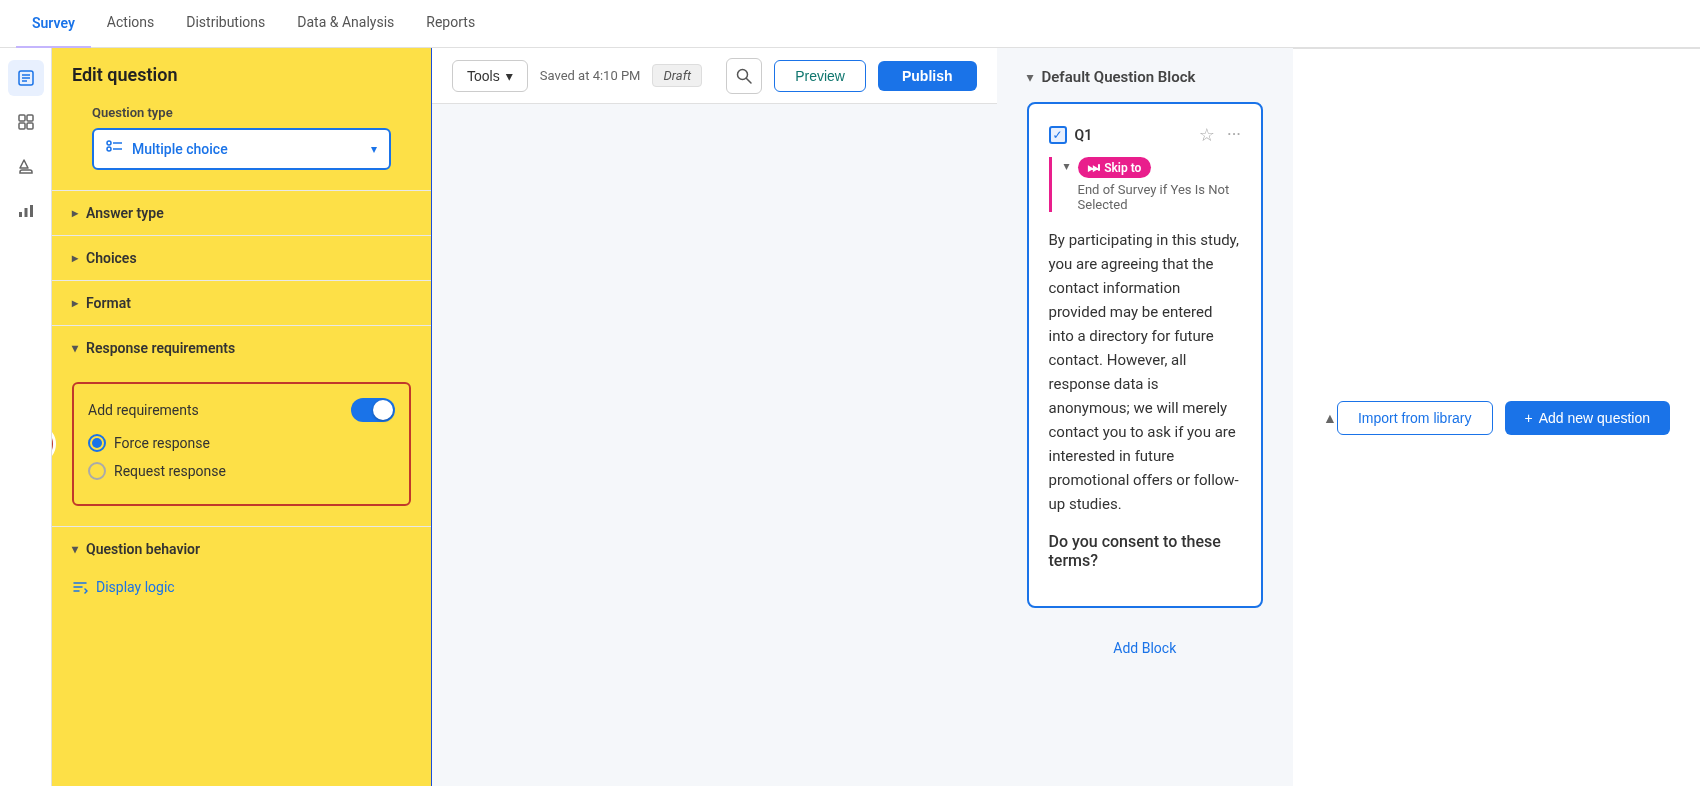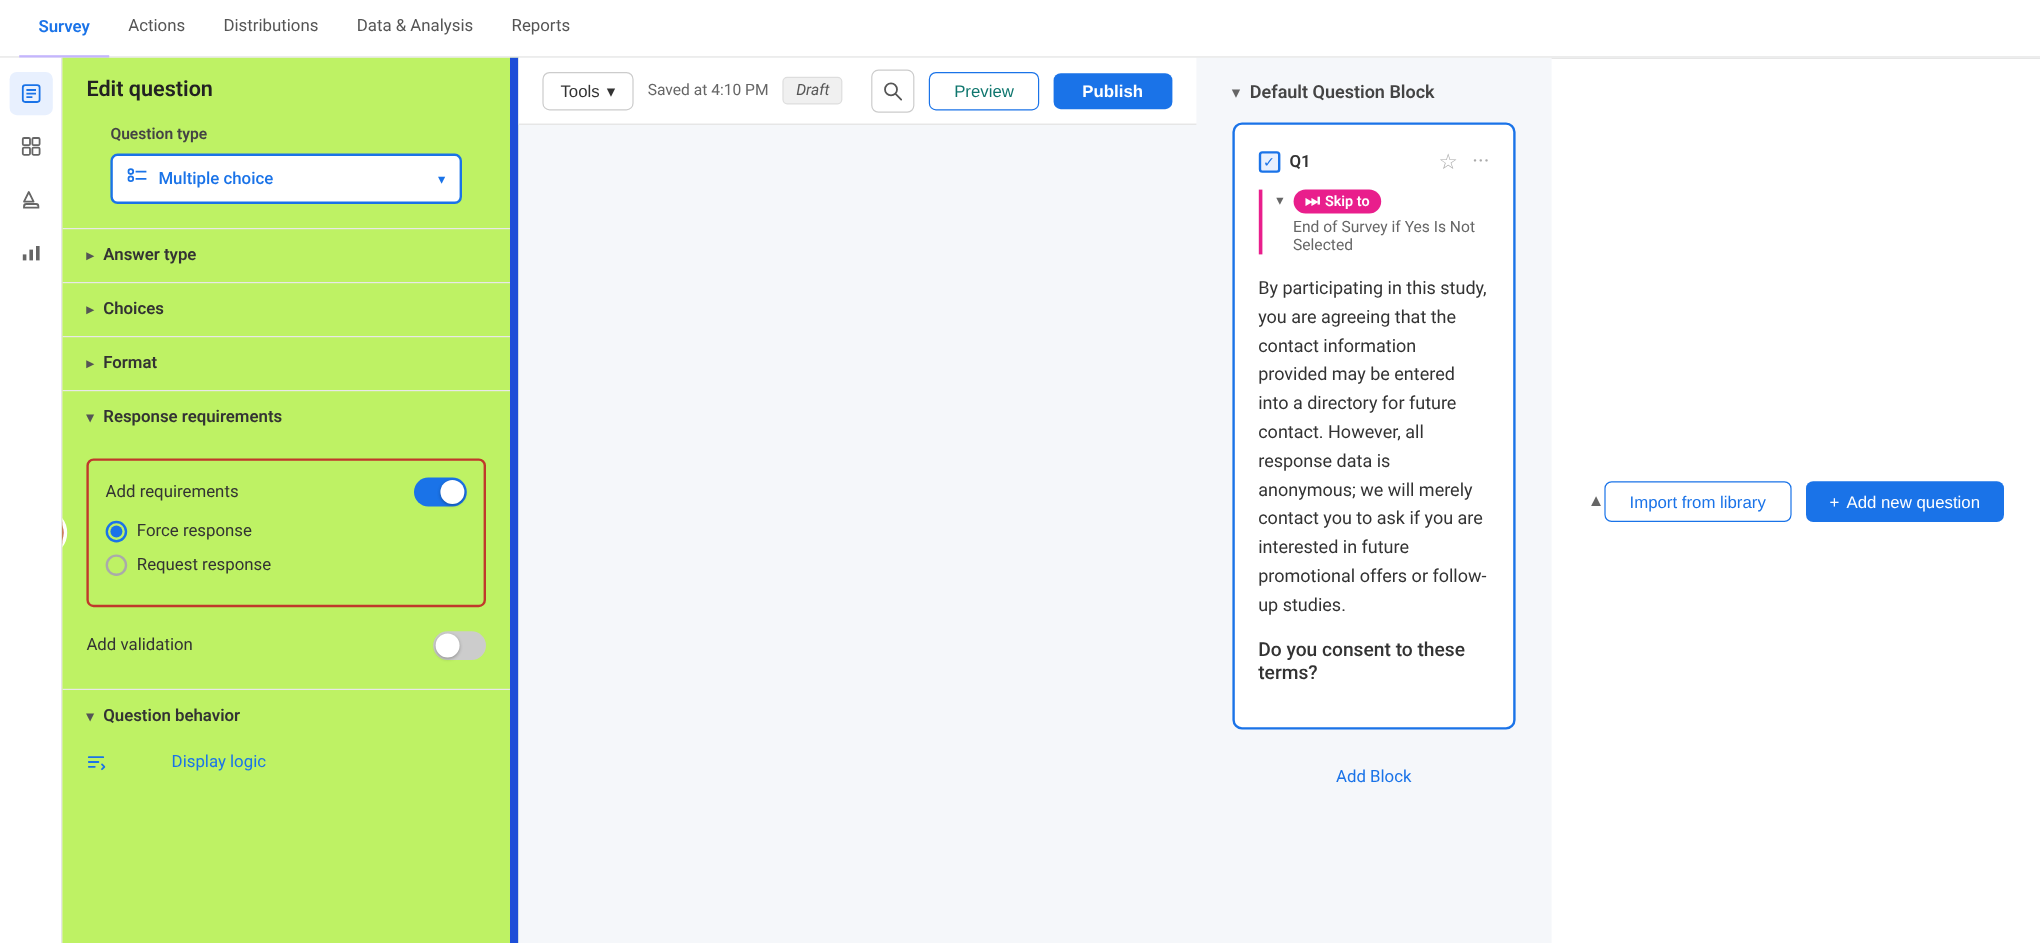--- a/index.html
+++ b/index.html
@@ -12,21 +12,21 @@
 
     
     .main-layout { display: flex; flex: 1; overflow: hidden; }
 
     
     .icon-bar { width: 52px; background: #fff; border-right: 1px solid #e0e0e0; display: flex; flex-direction: column; align-items: center; padding: 12px 0; gap: 8px; flex-shrink: 0; }
     .icon-bar-item { width: 36px; height: 36px; display: flex; align-items: center; justify-content: center; border-radius: 6px; cursor: pointer; color: #666; font-size: 18px; }
     .icon-bar-item.active { background: #e8f0fe; color: #1a73e8; }
 
     
-    .left-panel { width: 380px; background: #bef264; border-right: 7px solid #1d4ed8; overflow-y: auto; flex-shrink: 0; }
+    .left-panel { width: 380px; background: #fde047; border-right: 1px solid #1d4ed8; overflow-y: auto; flex-shrink: 0; }
     .left-panel-header { padding: 16px 20px 12px; font-size: 18px; font-weight: 600; color: #222; }
 
     .section-label { font-size: 13px; font-weight: 600; color: #444; padding: 8px 20px; }
     .question-type-selector { margin: 0 20px 8px; border: 2px solid #1a73e8; border-radius: 6px; display: flex; align-items: center; padding: 8px 12px; cursor: pointer; background: #fff; }
     .question-type-selector .icon { color: #1a73e8; margin-right: 8px; font-size: 16px; }
     .question-type-selector .label { color: #1a73e8; font-weight: 500; flex: 1; font-size: 14px; }
     .question-type-selector .chevron { color: #1a73e8; font-size: 12px; }
 
     .collapsible-section { border-top: 1px solid #e8e8e8; }
     .collapsible-header { display: flex; align-items: center; padding: 14px 20px; cursor: pointer; font-weight: 600; font-size: 14px; color: #333; }
@@ -219,41 +219,35 @@
             <div class="radio-option">
               <div class="radio-circle checked"></div>
               <span>Force response</span>
             </div>
             <div class="radio-option">
               <div class="radio-circle unchecked"></div>
               <span>Request response</span>
             </div>
           </div>
         </div>
-        <div class="add-validation-row" style="margin-top: 12px;">
-          <span>Add validation</span>
-          <div class="toggle toggle-off">
-            <div class="toggle-thumb"></div>
-          </div>
-        </div>
       </div>
     </div>
 
     <div class="collapsible-section">
       <div class="collapsible-header">
         <span class="arrow">▾</span>
         <span>Question behavior</span>
       </div>
       <div class="collapsible-content">
         <div style="display: flex; align-items: center; gap: 8px; cursor: pointer;">
           <svg width="16" height="16" viewBox="0 0 16 16" fill="none">
             <path d="M2 4h12M2 8h8M2 12h5" stroke="#1a73e8" stroke-width="1.5" stroke-linecap="round"></path>
             <path d="M13 10l2 2-2 2" stroke="#1a73e8" stroke-width="1.5" stroke-linecap="round" stroke-linejoin="round"></path>
           </svg>
-          <span style="color: #1a73e8; font-size: 14px; margin-left: 47px;">Display logic</span>
+          <span style="color: #1a73e8; font-size: 14px;">Display logic</span>
         </div>
       </div>
     </div>
   </div>
 
   <div class="right-content">
 
     <div class="toolbar">
       <button class="tools-btn">
         <span>Tools</span>

